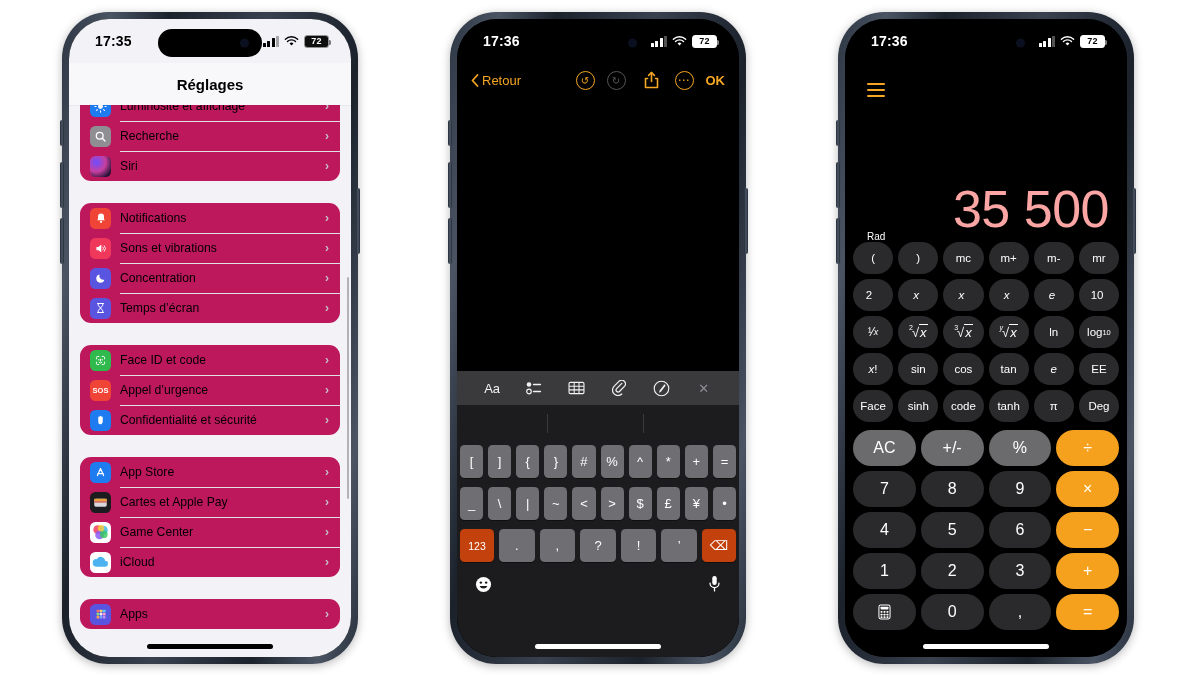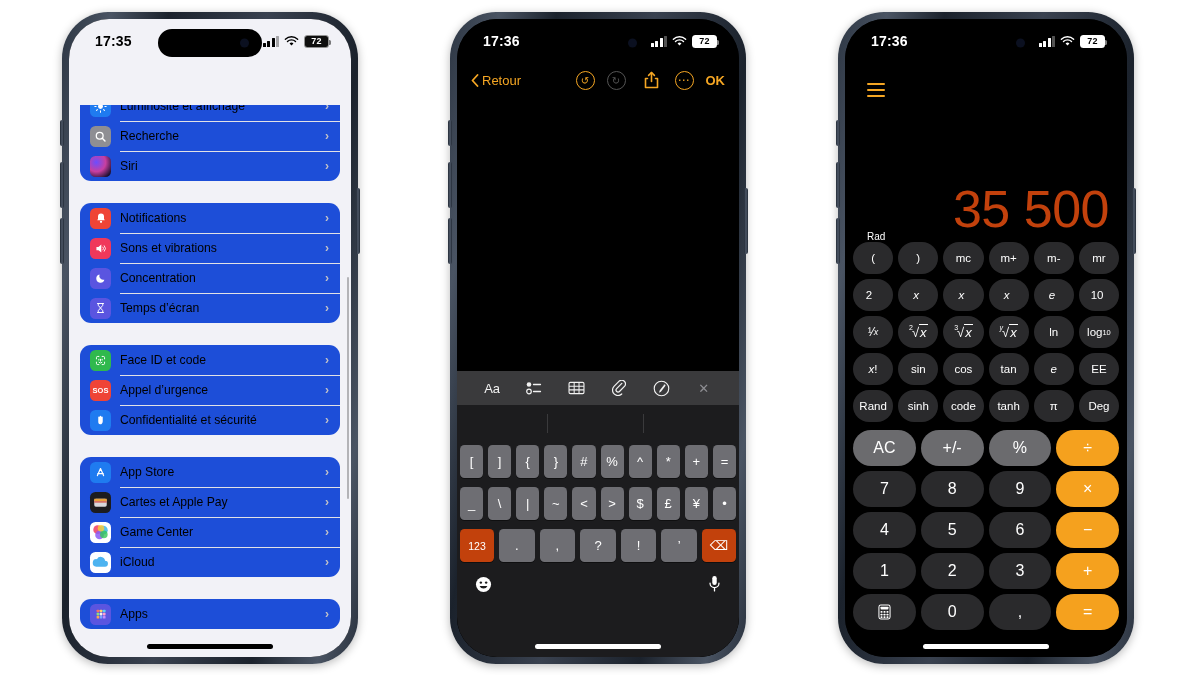--- a/index.html
+++ b/index.html
@@ -68,21 +68,21 @@
   #phone1 { left: 62px; top: 12px; width: 296px; height: 652px; }
   .settings-screen { position:absolute; inset:0; background:#f2f2f7; }
   .nav-title {
     position:absolute; top:44px; left:0; right:0; height:42px;
     display:flex; align-items:center; justify-content:center;
     background: rgba(249,249,251,.93);
     font-size: 15px; font-weight: bold; color:#000; z-index: 25;
     box-shadow: 0 .5px 0 rgba(0,0,0,.08);
   }
   .set-scroll { position:absolute; top:86px; left:0; right:0; bottom:0; overflow:hidden; }
-  .set-group { margin: 0 11px 22px; background:#1d4ed8; border-radius: 11px; overflow:hidden; }
+  .set-group { margin: 0 11px 22px; background:#be185d; border-radius: 11px; overflow:hidden; }
   .set-group.first { margin-top: -14px; }
   .set-row { display:flex; align-items:center; height:30px; padding-left:10px; position:relative; }
   .set-row + .set-row::before {
     content:""; position:absolute; top:0; left:40px; right:0; height:.5px; background:#e2e2e6;
   }
   .si { width:21px; height:21px; border-radius:5.5px; flex:none; display:flex; align-items:center; justify-content:center;
         color:#fff; font-size:10px; font-weight:bold; overflow:hidden; }
   .set-label { flex:1; margin-left:9px; font-size:12.2px; color:#000; white-space:nowrap; }
   .chev { margin-right:11px; color:#c2c2c7; font-size:12px; font-weight:bold; }
   .scrollbar { position:absolute; right:2px; top:258px; width:2.5px; height:222px; border-radius:2px; background:rgba(0,0,0,.26); z-index:26; }
@@ -137,21 +137,21 @@
   
   #phone3 { left: 838px; top: 12px; width: 296px; height: 652px; }
   .calc-screen { position:absolute; inset:0; background:#000; }
   .calc-hist { position:absolute; top:64px; left:22px; width:18px; height:14px; display:flex; flex-direction:column; justify-content:space-between; }
   .calc-hist i { display:block; height:2.2px; border-radius:1px; background:#f5a623; }
   .calc-hist i:nth-child(1){ width:18px }
   .calc-hist i:nth-child(2){ width:18px }
   .calc-hist i:nth-child(3){ width:18px }
   .calc-display {
     position:absolute; top:160px; left:0; right:18px;
-    text-align:right; color:#c2410c; font-size:52px; font-weight:300; letter-spacing:-.5px;
+    text-align:right; color:#fca5a5; font-size:52px; font-weight:300; letter-spacing:-.5px;
   }
   .calc-rad { position:absolute; left:22px; top:212px; color:#fff; font-size:10px; }
   .calc-pad { position:absolute; left:0; right:0; bottom:22px; padding:0 8px; }
   .crow { display:flex; gap:5px; margin-bottom:5px; }
   .ckey {
     flex:1; height:32px; border-radius:18px; background:#2a2a2c; color:#fff;
     display:flex; align-items:center; justify-content:center; font-size:12px;
   }
   .crow.fn .ckey { font-size:11.5px; }
   .ckey.light { background:#6b6b6e; font-size:14px; }
@@ -197,20 +197,21 @@
               <span class="lvl">72</span>
               <span class="cap"></span>
             </span>
           </span>
         </div>
 
         <div class="dyn-island">
             <span class="di-cam"></span>
           </div>
 
+        <div class="nav-title">Réglages</div>
 
         <div class="set-scroll">
 
           <div class="set-group first">
             <div class="set-row">
               <span class="si" style="background:#1f7bf0">
                 <svg width="13" height="13" viewBox="0 0 16 16">
                     <circle cx="8" cy="8" r="3" fill="#fff"></circle>
                     <g stroke="#fff" stroke-width="1.3" stroke-linecap="round">
                       <path d="M8 1v1.6M8 13.4V15M1 8h1.6M13.4 8H15M3.1 3.1l1.1 1.1M11.8 11.8l1.1 1.1M12.9 3.1l-1.1 1.1M4.2 11.8l-1.1 1.1"></path>
@@ -632,21 +633,21 @@
             <span class="ckey">sin</span>
             <span class="ckey">cos</span>
             <span class="ckey">tan</span>
             <span class="ckey">
                 <span class="ital">e</span>
               </span>
             <span class="ckey">EE</span>
           </div>
 
           <div class="crow fn" style="margin-bottom:8px">
-            <span class="ckey">Rand</span>
+            <span class="ckey">Face</span>
             <span class="ckey">sinh</span>
             <span class="ckey">code</span>
             <span class="ckey">tanh</span>
             <span class="ckey">π</span>
             <span class="ckey">Deg</span>
           </div>
 
           <div class="crow big">
             <span class="ckey light">AC</span>
             <span class="ckey light">+/-</span>

